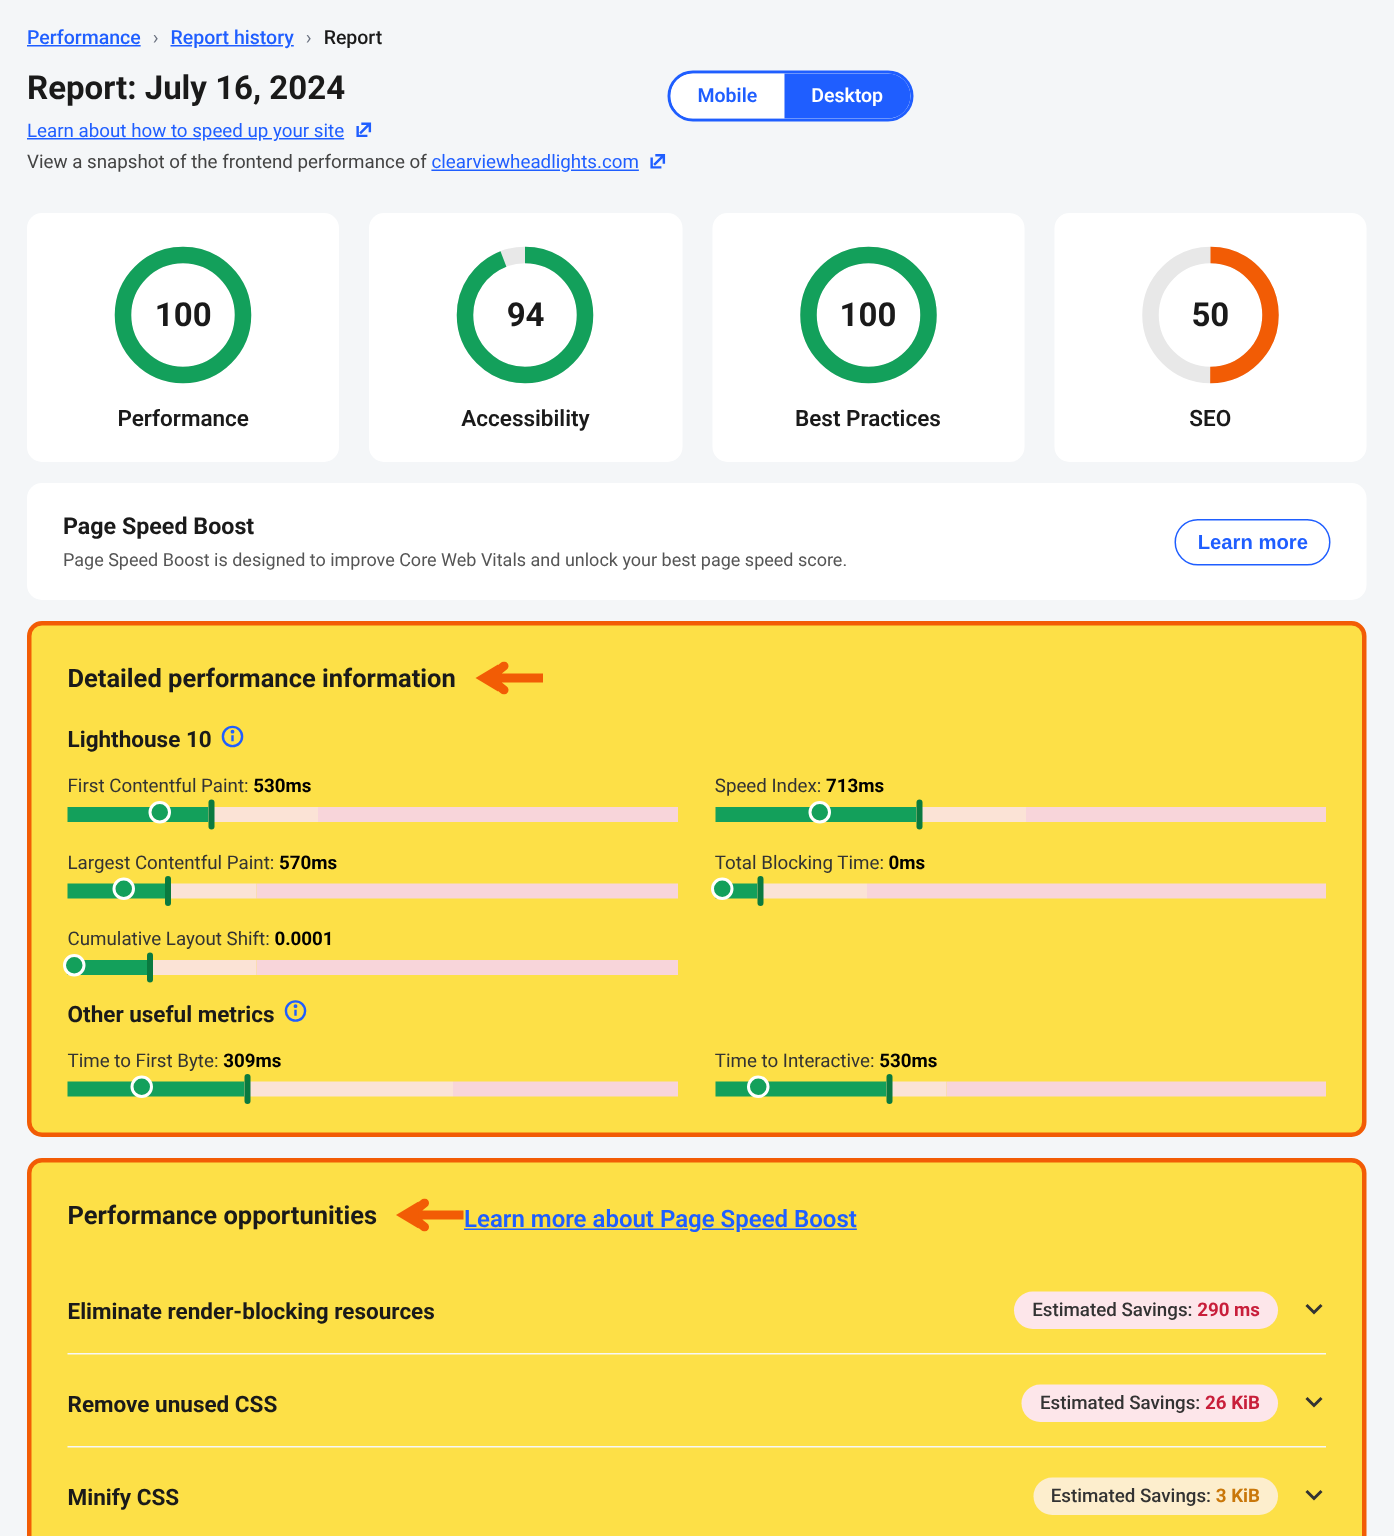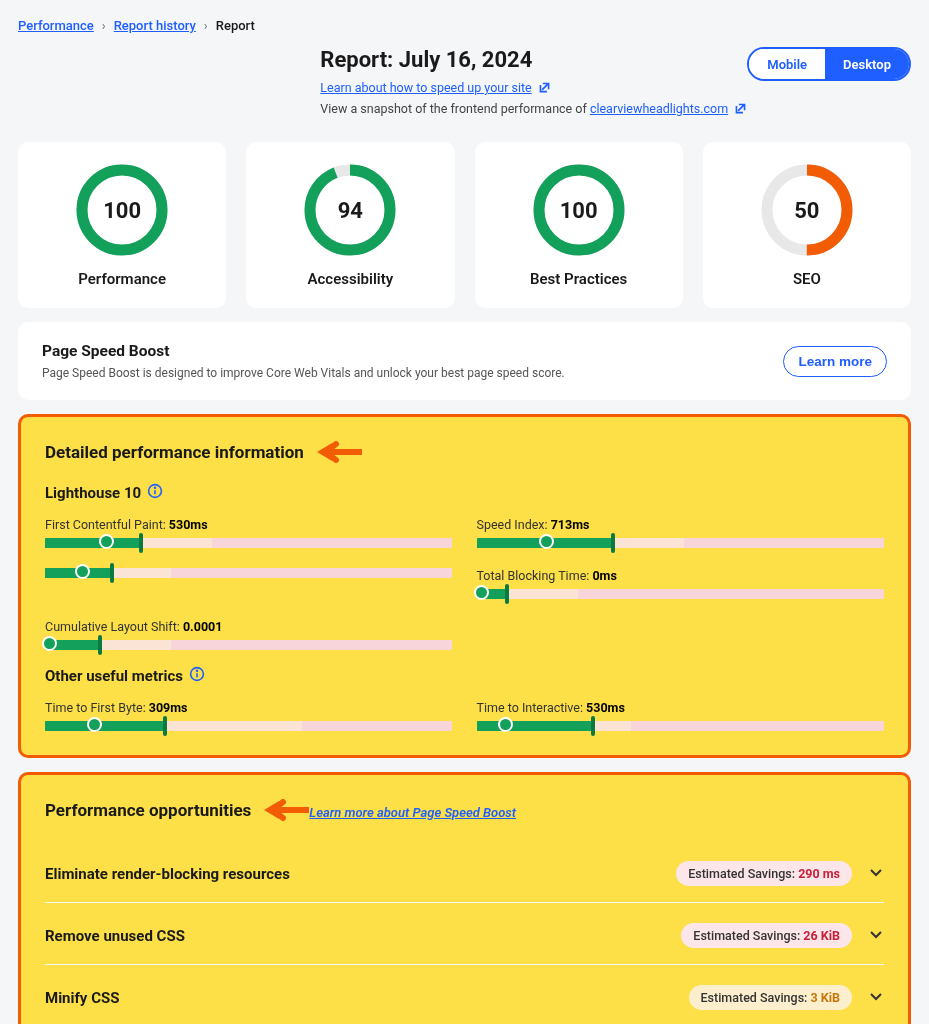--- a/index.html
+++ b/index.html
@@ -10,21 +10,21 @@
     padding: 18px;
     width: 929px;
   }
   a { color: #1f5eff; text-decoration: underline; }
   
   .breadcrumb { display: flex; align-items: center; gap: 8px; font-size: 13px; margin-bottom: 14px; }
   .breadcrumb .link { color: #1f5eff; font-weight: 500; cursor: pointer; text-decoration: underline; }
   .breadcrumb .sep { color: #6b7280; }
   .breadcrumb .current { color: #1a1a1a; font-weight: 500; }
   
-  .hdr { display: flex; justify-content: flex-end; align-items: flex-start; margin-bottom: 20px; }
+  .hdr { display: flex; justify-content: flex-start; align-items: flex-start; margin-bottom: 20px; }
   .hdr-left h1 { font-size: 22px; font-weight: 700; margin-bottom: 8px; }
   .hdr-left .sub { font-size: 12.5px; color: #444; margin-bottom: 4px; }
   .hdr-left .sub a { color: #1f5eff; }
   .ext-icon { display:inline-block; vertical-align: -2px; margin-left:3px; }
   .ext-icon svg { width:13px; height:13px; stroke:#1f5eff; stroke-width:2; fill:none; }
   .toggle { display:flex; border:2px solid #1f5eff; border-radius: 22px; overflow:hidden; height:34px; }
   .toggle .seg { padding:0 18px; display:flex; align-items:center; font-size:13px; font-weight:600; cursor:pointer; }
   .toggle .seg.inactive { color:#1f5eff; background:#fff; }
   .toggle .seg.active { color:#fff; background:#1f5eff; }
   
@@ -51,21 +51,21 @@
   .metric .mlabel { font-size:12.5px; color:#333; margin-bottom:6px; }
   .metric .mlabel b { color:#000; font-weight:700; }
   .bar { position:relative; height:10px; display:flex; border-radius:2px; overflow:visible; }
   .bar .seg1 { background:#13a05b; height:100%; }
   .bar .seg2 { background:#fbe3d6; height:100%; }
   .bar .seg3 { background:#f8d5da; height:100%; }
   .bar .tick { position:absolute; top:-5px; width:4px; height:20px; background:#0a7a3f; border-radius:2px; }
   .bar .dot  { position:absolute; top:-4px; width:11px; height:11px; background:#13a05b; border:2px solid #fff; border-radius:50%; box-sizing:content-box; margin-left:-7px; }
   
   .ops-hdr { display:flex; justify-content:flex-start; align-items:center; }
-  .ops-hdr a { font-size:13px; font-weight:600;font-style:italic; }
+  .ops-hdr a { font-size:16px; font-weight:600; }
   .op-row { display:flex; justify-content:space-between; align-items:center; padding:20px 0 0 0; margin-top:16px; }
   .op-row .title { font-size:15px; font-weight:700; }
   .op-right { display:flex; align-items:center; gap:16px; }
   .badge { font-size:12.5px; font-weight:500; padding:5px 12px; border-radius:16px; }
   .badge.red { background:#fde6ea; color:#333; }
   .badge.red b { color:#c81e3a; font-weight:700; }
   .badge.amber { background:#fdeecd; color:#333; }
   .badge.amber b { color:#c9770a; font-weight:700; }
   .chev svg { width:16px; height:16px; stroke:#333; stroke-width:2; fill:none; }
   .divider-top { border-top:1px solid #f7f7f7; }
@@ -191,20 +191,21 @@
       <div class="mlabel">Speed Index: <b>713ms</b></div>
       <div class="bar">
         <div class="seg1" style="width:33%"></div>
         <div class="seg2" style="width:18%"></div>
         <div class="seg3" style="width:49%"></div>
         <div class="tick" style="left:33%"></div>
         <div class="dot" style="left:17%"></div>
       </div>
       </div>
       <div class="metric">
+      <div class="mlabel">Largest Contentful Paint: <b>570ms</b></div>
       <div class="bar">
         <div class="seg1" style="width:16%"></div>
         <div class="seg2" style="width:15%"></div>
         <div class="seg3" style="width:69%"></div>
         <div class="tick" style="left:16%"></div>
         <div class="dot" style="left:9%"></div>
       </div>
       </div>
       <div class="metric">
       <div class="mlabel">Total Blocking Time: <b>0ms</b></div>

